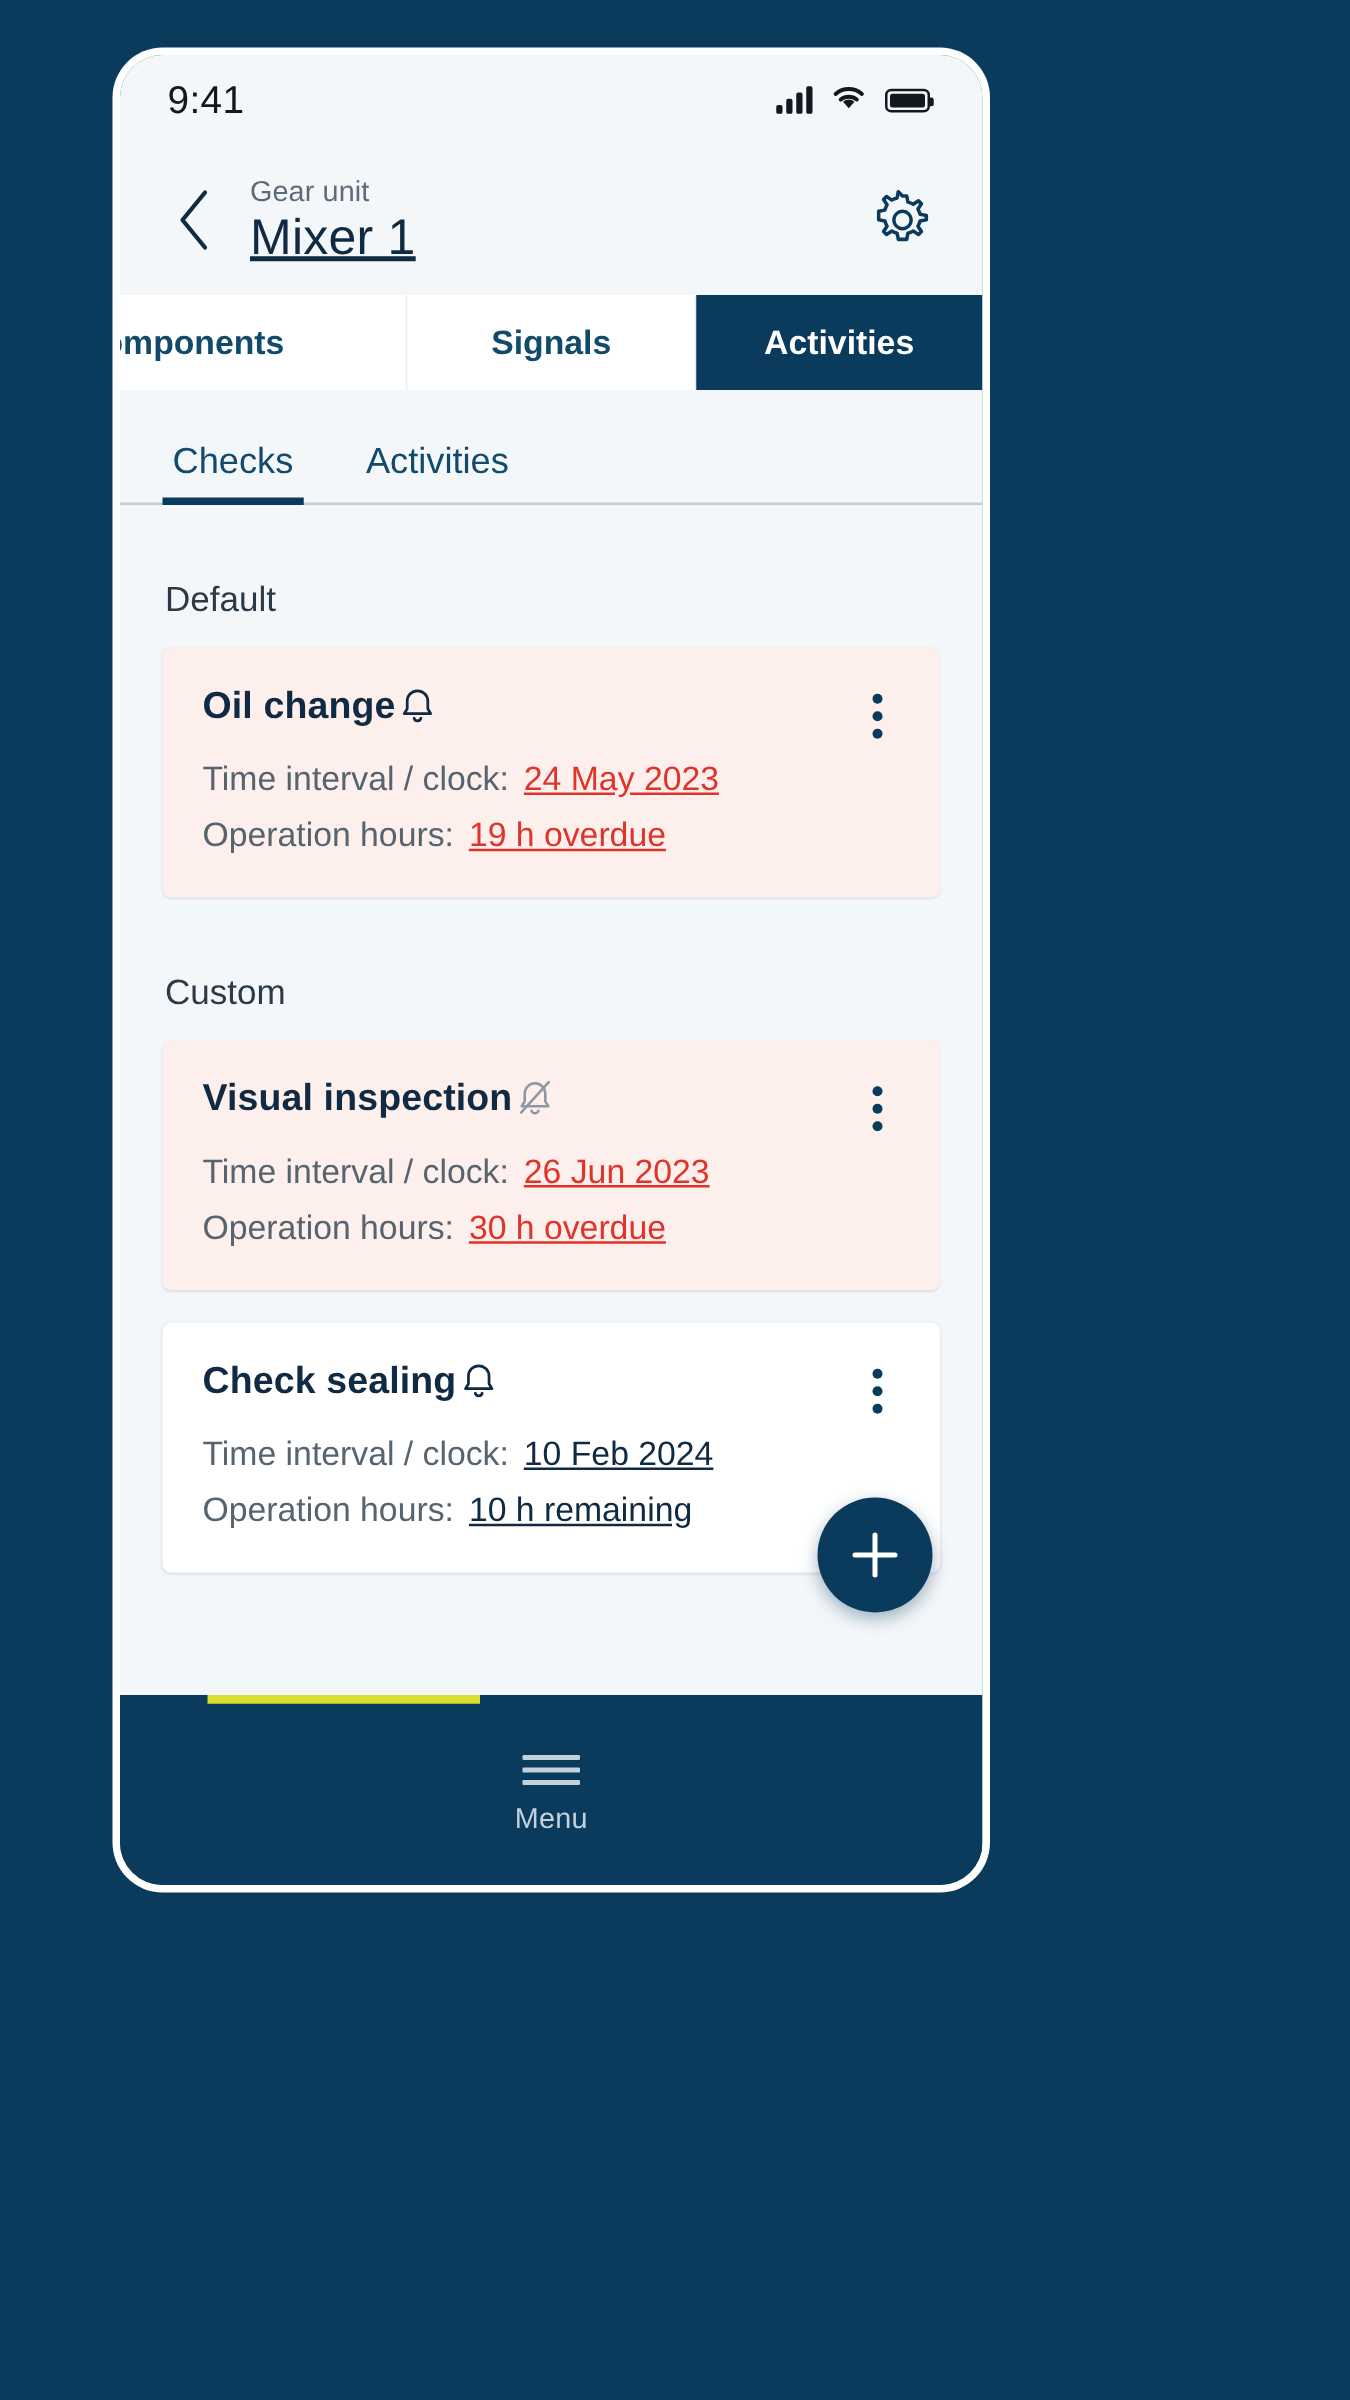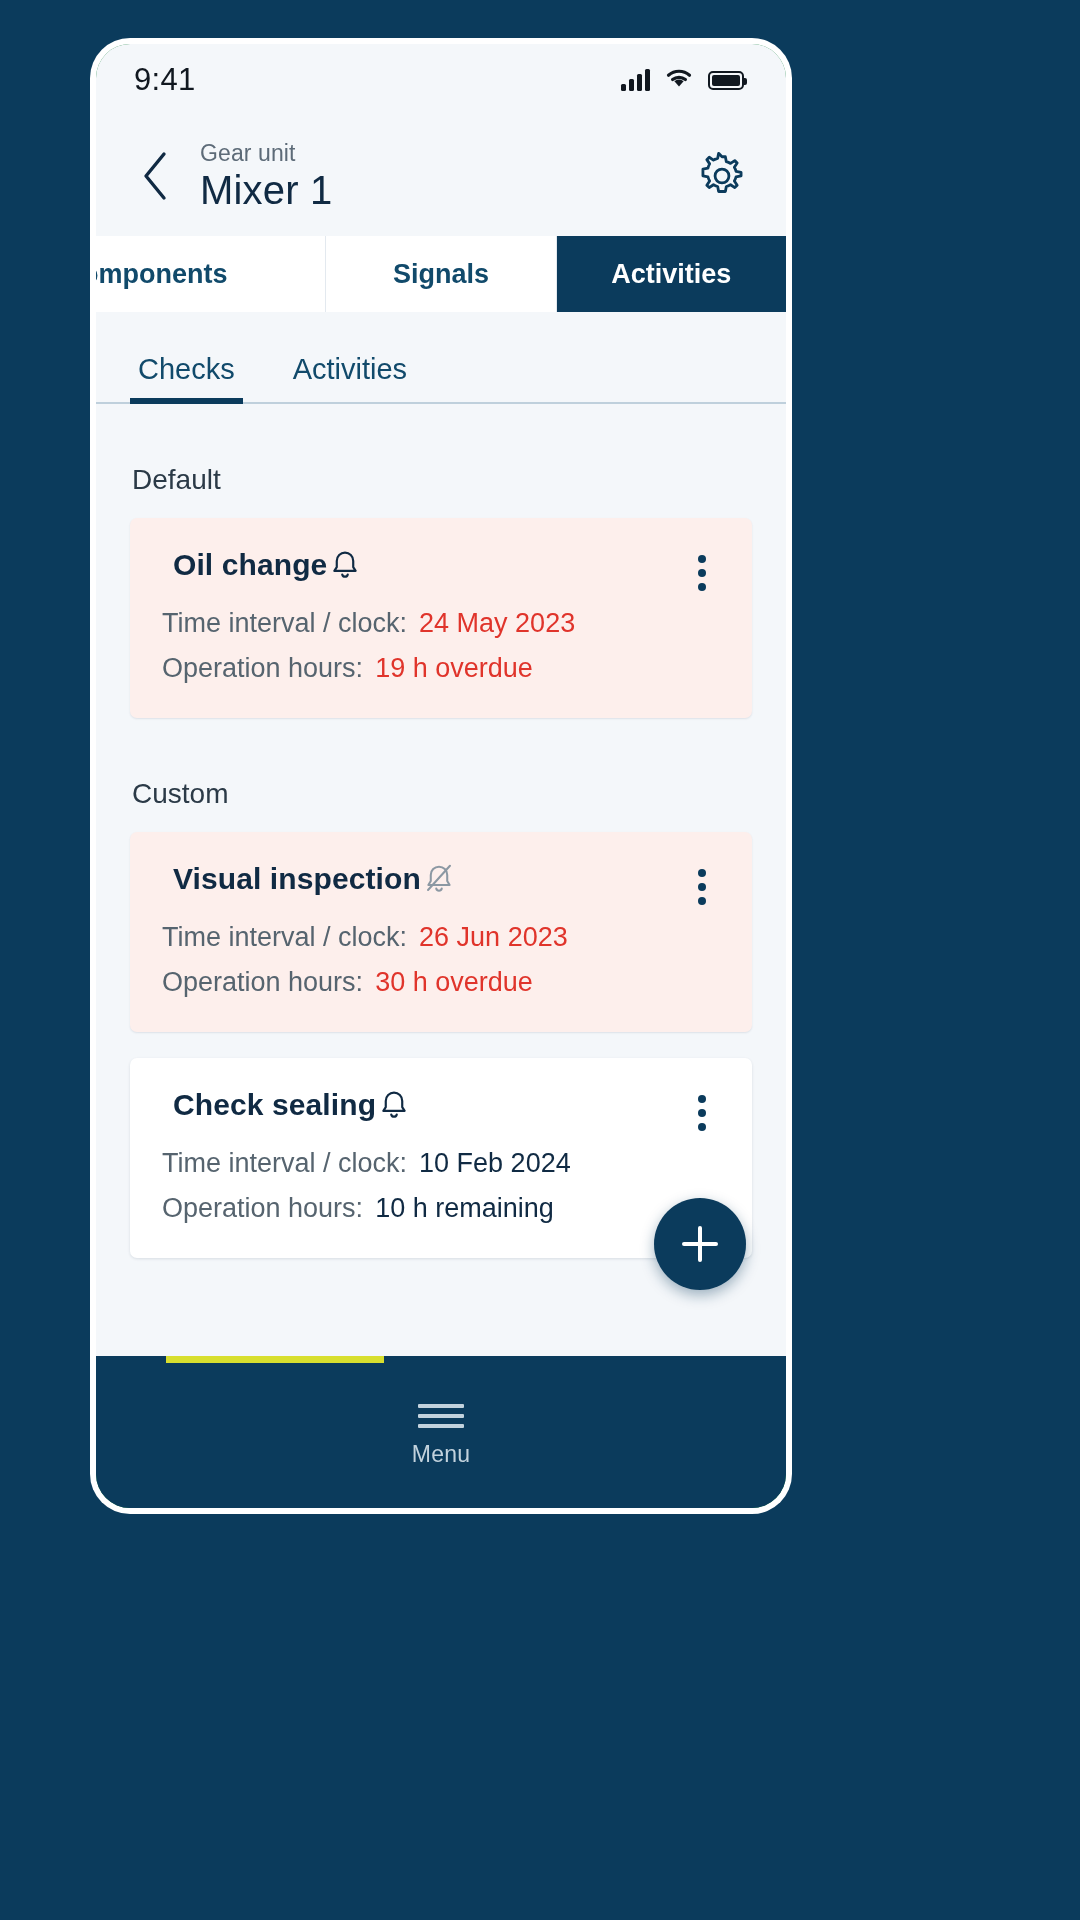--- a/index.html
+++ b/index.html
@@ -81,20 +81,21 @@
   #title-block{ flex:1; display:flex; flex-direction:column; gap:1px; }
   #eyebrow{
     font-size:23px;
     color:#5D6B78;
     letter-spacing:.1px;
   }
   #page-title{
     font-size:40px;
     color:#102A43;
     letter-spacing:.2px;
+    text-decoration:underline;
   }
   #settings-button{
     width:60px; height:60px;
     display:flex; align-items:center; justify-content:center;
     flex:0 0 60px;
     cursor:pointer;
   }
 
   
   #main-tabs{
@@ -167,21 +168,20 @@
     background:#FDEFEC;
     box-shadow:0 1px 2px rgba(16,42,67,.10);
   }
   .card.normal{
     background:#ffffff;
     box-shadow:0 1px 3px rgba(16,42,67,.12);
   }
   .card-head{
     display:flex; align-items:center; gap:3px;
     margin-bottom:26px;
-    margin-left:11px;
   }
   .card-title{
     font-size:30px;
     font-weight:bold;
     color:#102A43;
     letter-spacing:.1px;
   }
   .bell-wrap{ display:flex; align-items:center; }
   .kebab{
     position:absolute;
@@ -198,21 +198,21 @@
     display:block;
   }
   .row{
     display:flex; align-items:baseline;
     gap:12px;
     margin-top:14px;
     font-size:27px;
   }
   .row:first-of-type{ margin-top:0; }
   .row-label{ color:#56646F; }
-  .row-value{ color:#102A43; }
+  .row-value{ color:#102A43;text-decoration:underline; }
   .row-value.alert{ color:#E0342B; }
 
   
   #fab{
     position:absolute;
     right:40px; bottom:66px;
     width:92px; height:92px;
     border-radius:50%;
     background:#0B3B5C;
     display:flex; align-items:center; justify-content:center;

